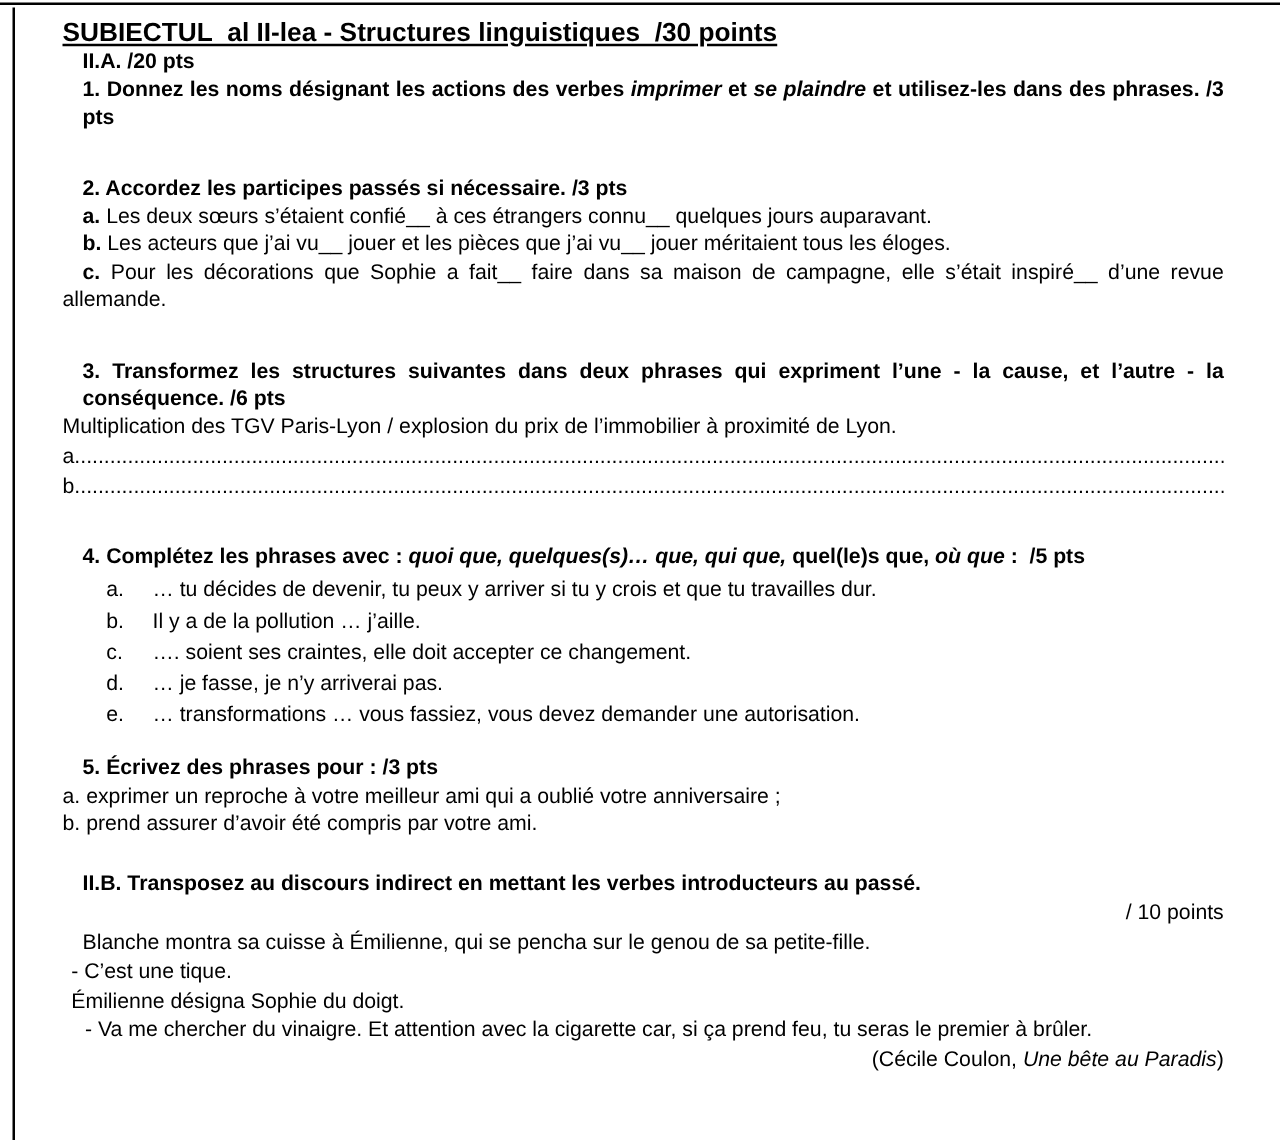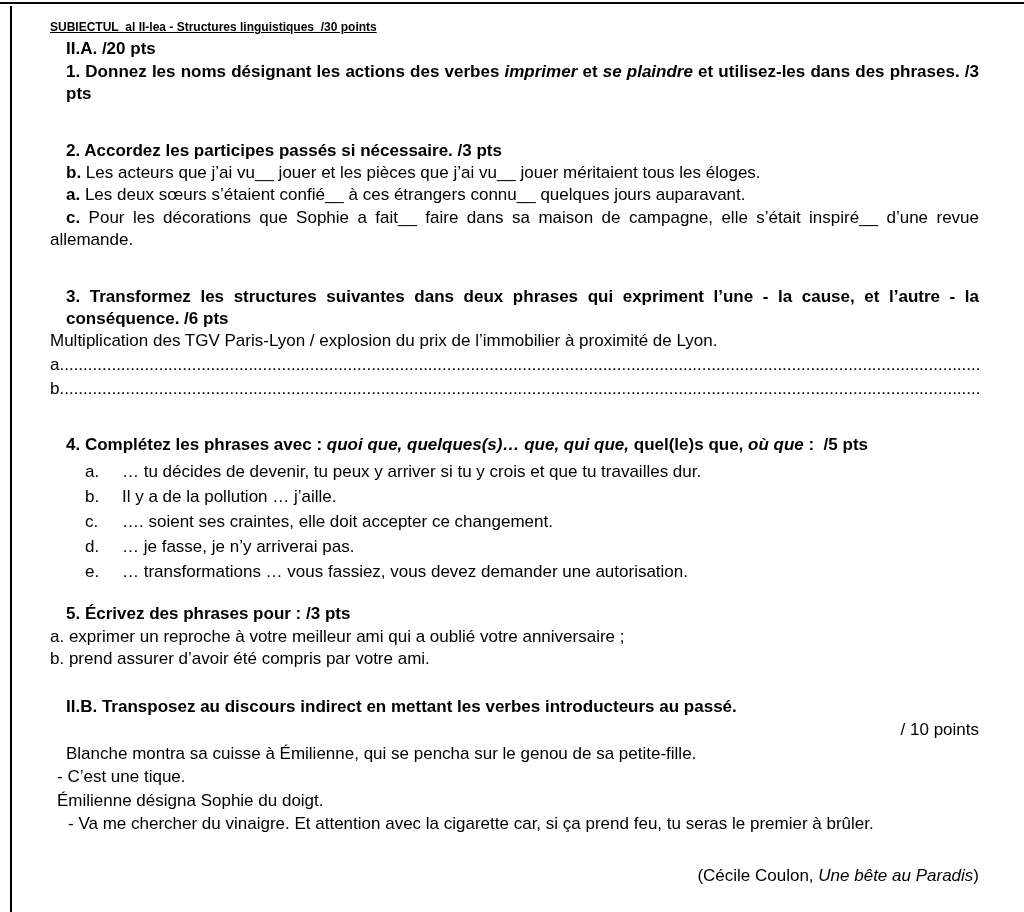--- a/index.html
+++ b/index.html
@@ -9,57 +9,57 @@
     font-size:17px;line-height:22.4px;color:#000;
     position:relative;overflow:hidden;
   }
   .rule-top{position:absolute;left:0;top:2px;width:1024px;height:2px;background:#000;}
   .rule-left{position:absolute;left:10px;top:6px;width:2px;bottom:0;background:#000;}
   .content{position:relative;padding:16px 45px 0 50px;}
   p{margin:0;padding:0;}
   .b{font-weight:bold;margin-left:16px;}
   .i{font-style:italic;}
   .u{text-decoration:underline;}
-  .title{font-weight:bold;font-size:12px;}
+  .title{font-weight:bold;font-size:21px;}
   .just{text-align:justify;}
   .sec2{margin-top:34px;}
   .sec3{margin-top:34px;}
   .sec4{margin-top:33px;}
   .sec5{margin-top:19px;}
   .secB{margin-top:24px;line-height:23.5px;}
   .dotline{white-space:nowrap;overflow:hidden;line-height:24px;}
   .q4-list{margin-top:3px;}
   .q4-item{display:flex;padding-left:35px;line-height:25px;}
   .q4-label{width:37px;flex:none;}
   .q4-text{flex:1;}
   .pts-right{text-align:right;font-weight:normal;}
   .pass-p1{text-indent:16px;}
   .pass-p2{text-indent:7px;}
   .pass-p3{text-indent:7px;}
   .pass-p4{text-align:justify;margin-left:-15px;text-indent:33px;}
-  .attribution{text-align:right;margin-top:28px;}
+  .attribution{text-align:right;}
 </style>
 </head>
 <body>
 
 <div class="rule-top"></div>
 <div class="rule-left"></div>
 
 <div class="content">
 
   <p class="title"><span class="u">SUBIECTUL&nbsp; al II-lea - Structures linguistiques&nbsp; /30 points</span></p>
 
   <p class="b">II.A. /20 pts</p>
 
   <p class="b just"><span>1. Donnez les noms désignant les actions des verbes </span><span class="i">imprimer</span><span> et </span><span class="i">se plaindre</span><span> et utilisez-les dans des phrases. /3 pts</span></p>
 
   <div class="sec2">
     <p class="b">2. Accordez les participes passés si nécessaire. /3 pts</p>
+    <p><span class="b">a.</span><span> Les deux sœurs s’étaient confié__ à ces étrangers connu__ quelques jours auparavant.</span></p>
     <p><span class="b">b.</span><span> Les acteurs que j’ai vu__ jouer et les pièces que j’ai vu__ jouer méritaient tous les éloges.</span></p>
-    <p><span class="b">a.</span><span> Les deux sœurs s’étaient confié__ à ces étrangers connu__ quelques jours auparavant.</span></p>
     <p class="just"><span class="b">c.</span><span> Pour les décorations que Sophie a fait__ faire dans sa maison de campagne, elle s’était inspiré__ d’une revue allemande.</span></p>
   </div>
 
   <div class="sec3">
     <p class="b just">3. Transformez les structures suivantes dans deux phrases qui expriment l’une - la cause, et l’autre - la conséquence. /6 pts</p>
     <p>Multiplication des TGV Paris-Lyon / explosion du prix de l’immobilier à proximité de Lyon.</p>
     <p class="dotline"><span>a</span><span>..........................................................................................................................................................................................................</span></p>
     <p class="dotline"><span>b</span><span>..........................................................................................................................................................................................................</span></p>
   </div>
 

